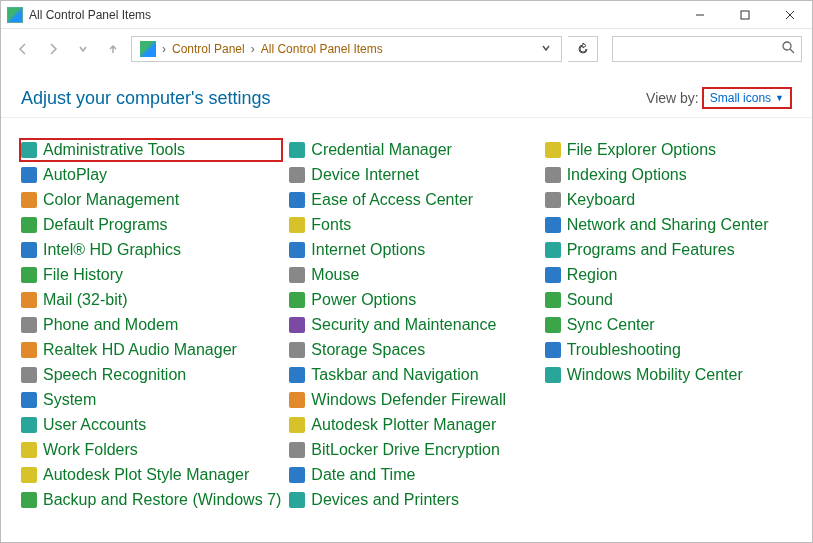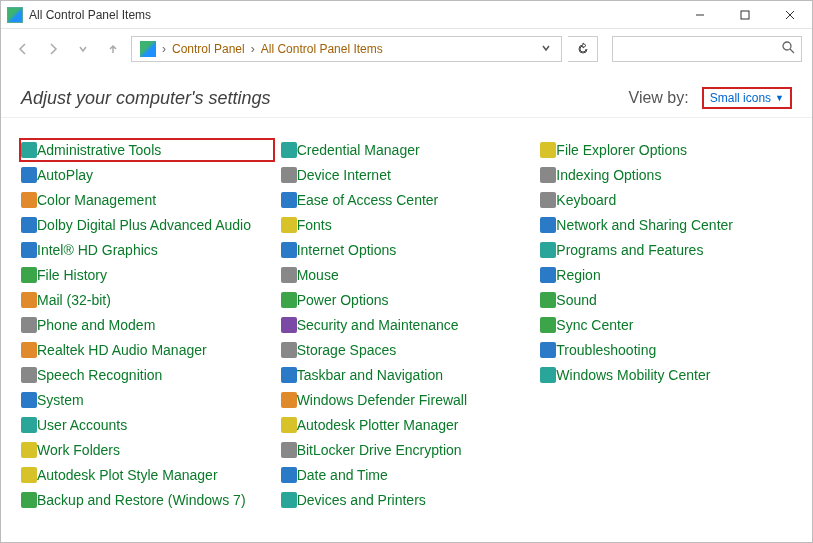--- a/index.html
+++ b/index.html
@@ -79,45 +79,45 @@
   }
   .search .spacer { flex:1; }
   
   .header-row {
     display:flex; align-items:center;
     padding: 18px 20px 8px 20px;
     border-bottom: 1px solid #eee;
   }
   .header-row h1 {
     font-size: 18px; font-weight: 400;
-    color: #404040;
+    color: #0369a1;
     flex: 1;
-    font-style: italic;
-  }
-  .view-by-label { color:#555; font-size:16px; margin-right:13px; }
+  }
+  .view-by-label { color:#555; font-size:14px; margin-right:3px; }
   .view-by-box {
     border: 2px solid #d02020;
     padding: 2px 6px;
     display:inline-flex;align-items:center;
     color:#0066cc;
   }
   .view-by-box .chev { margin-left:4px; font-size:9px; }
   
   .grid {
     padding: 20px 18px 10px 18px;
     display: grid;
     grid-template-columns: repeat(3, 1fr);
     grid-auto-rows: 24px;
     column-gap: 4px;
     row-gap: 1px;
     grid-auto-flow: column;
   }
   .item {
     display:flex; align-items:center;
-    font-size: 14px;
+    gap: 6px;
+    font-size: 16px;
     color: #0a7a2a;
     cursor: default;
     padding: 1px 2px;
     white-space: nowrap;
   }
   .item .icn {
     width:16px; height:16px; flex:0 0 16px;
     display:inline-flex;align-items:center;justify-content:center;
   }
   .item.hl {
@@ -226,22 +226,22 @@
     </div>
     <div class="item">
       <span class="icn ic-blue"></span>
       <span>AutoPlay</span>
     </div>
     <div class="item">
       <span class="icn ic-orange"></span>
       <span>Color Management</span>
     </div>
     <div class="item">
-      <span class="icn ic-blue"></span>
-      <span>Dolby Digital Plus Advanced Audio</span>
+      <span class="icn ic-green"></span>
+      <span>Default Programs</span>
     </div>
     <div class="item">
       <span class="icn ic-blue"></span>
       <span>Intel® HD Graphics</span>
     </div>
     <div class="item">
       <span class="icn ic-green"></span>
       <span>File History</span>
     </div>
     <div class="item">

